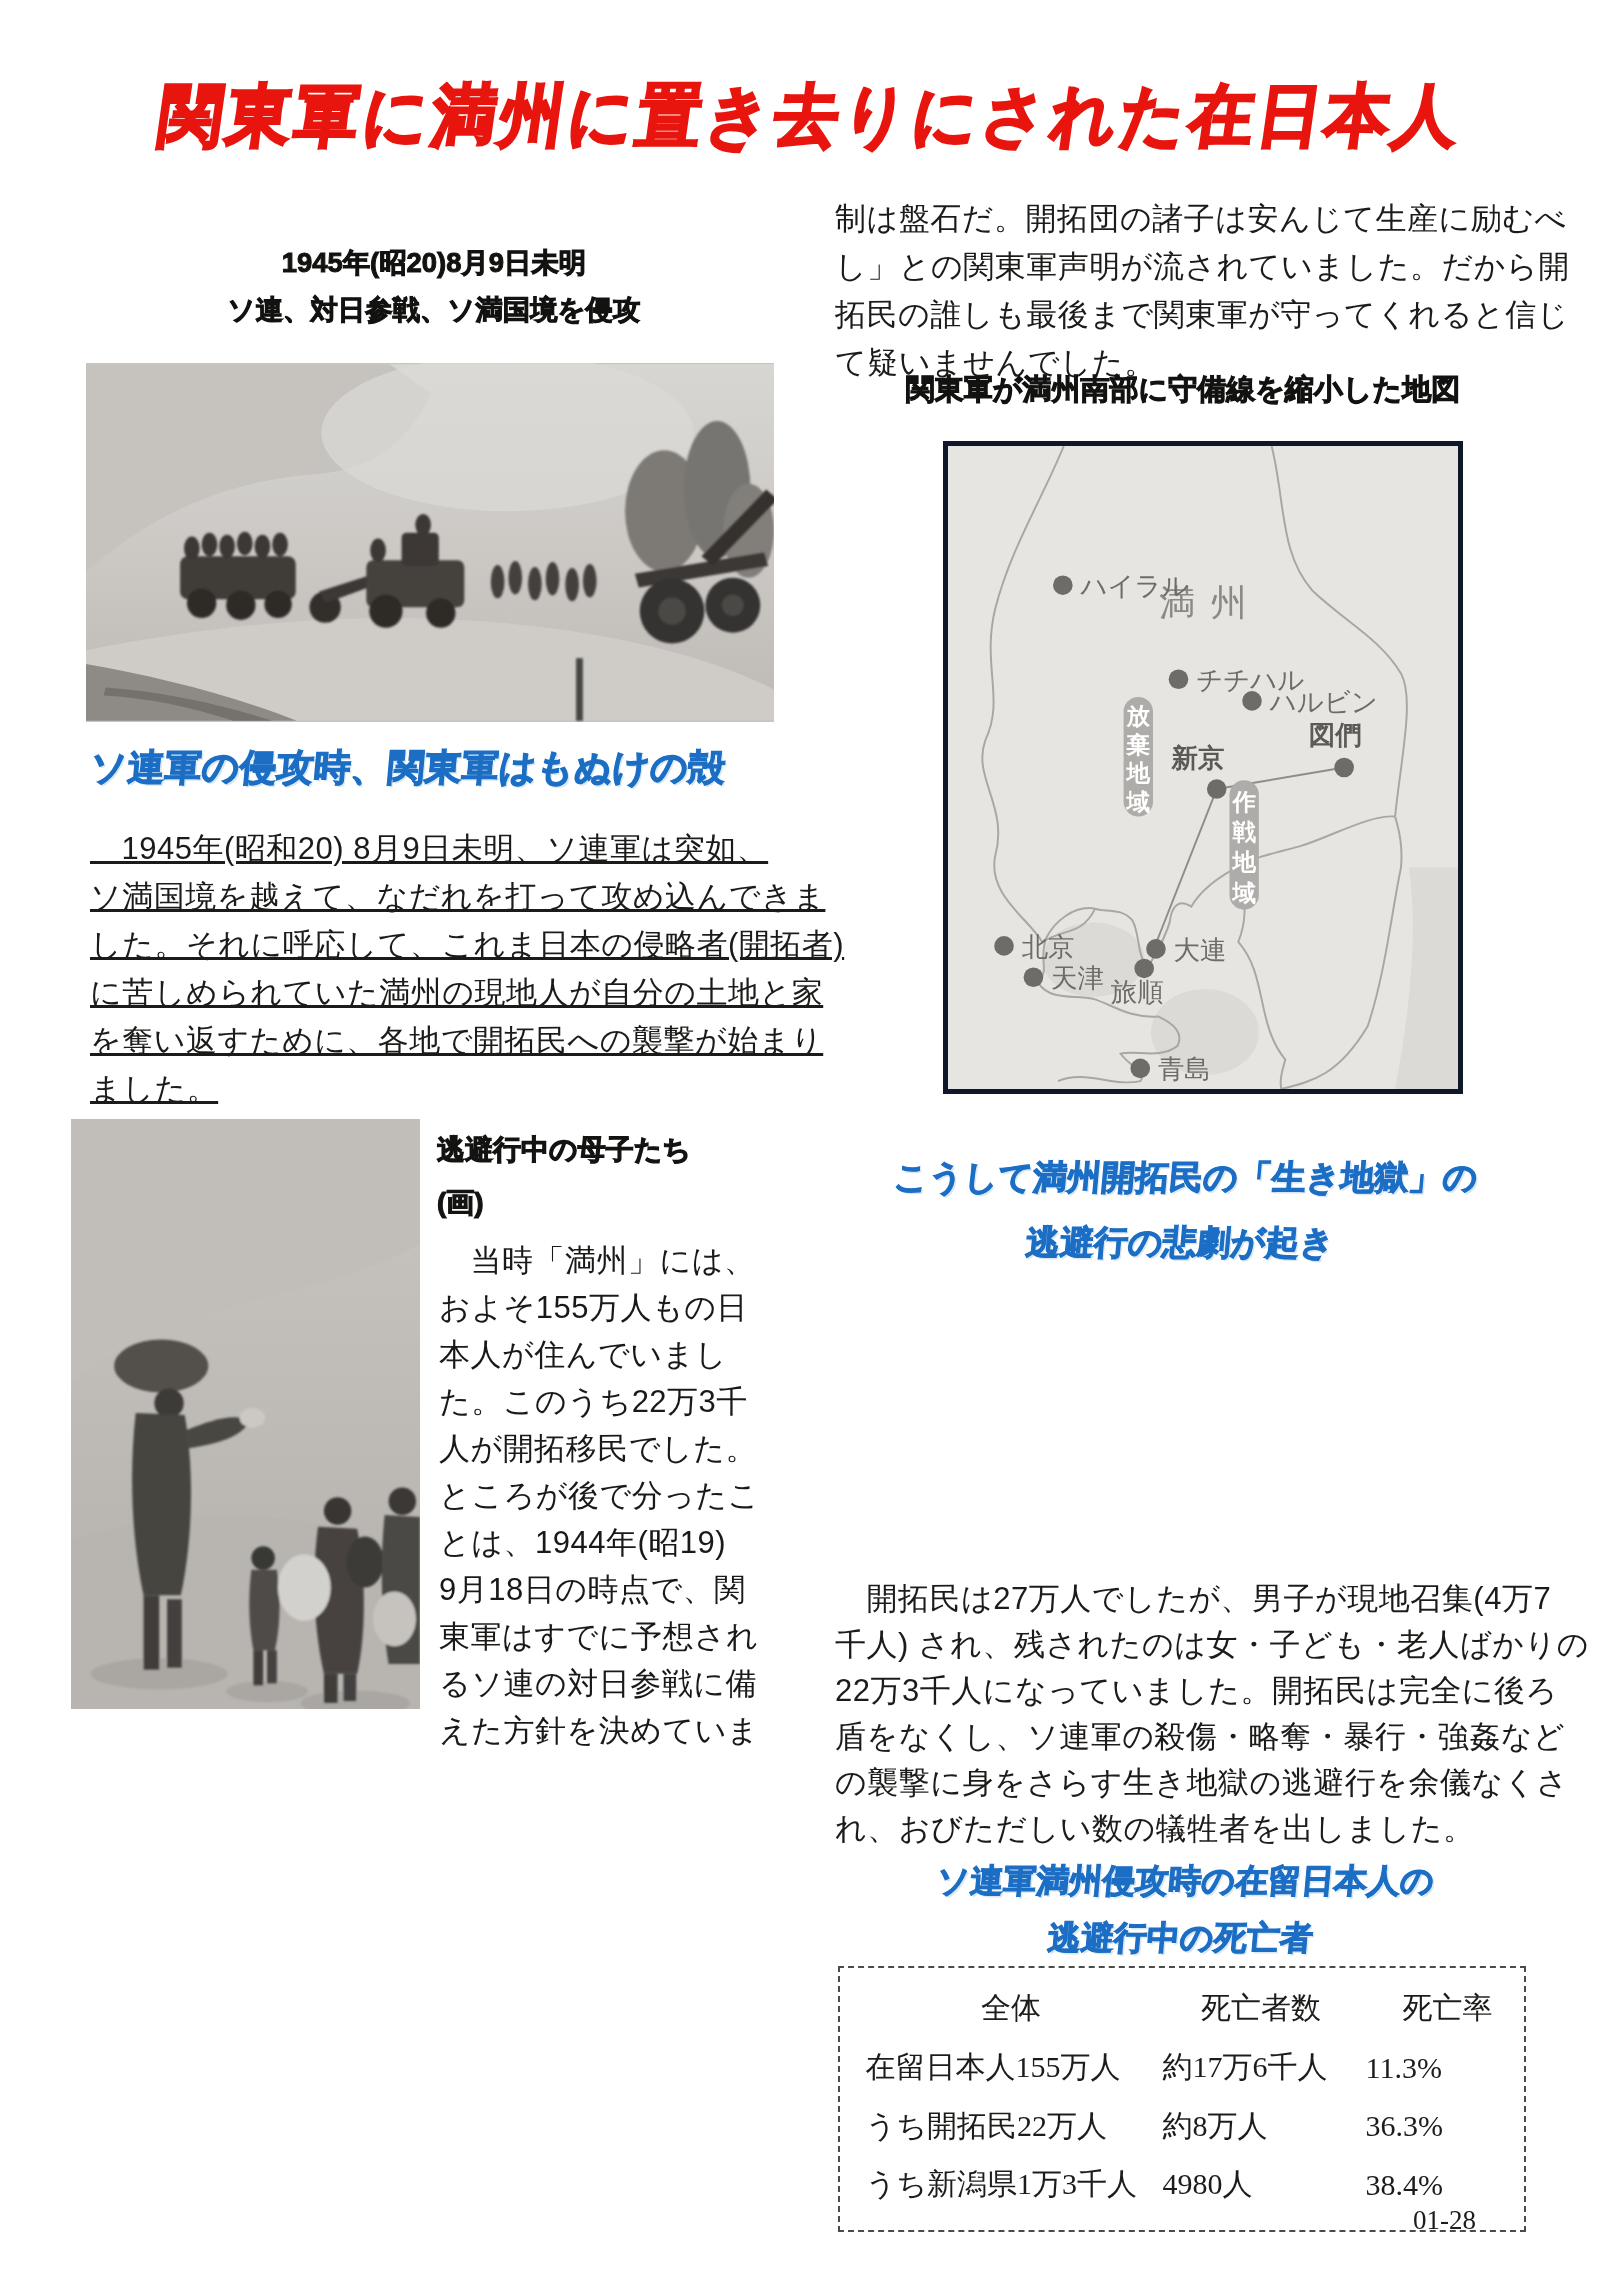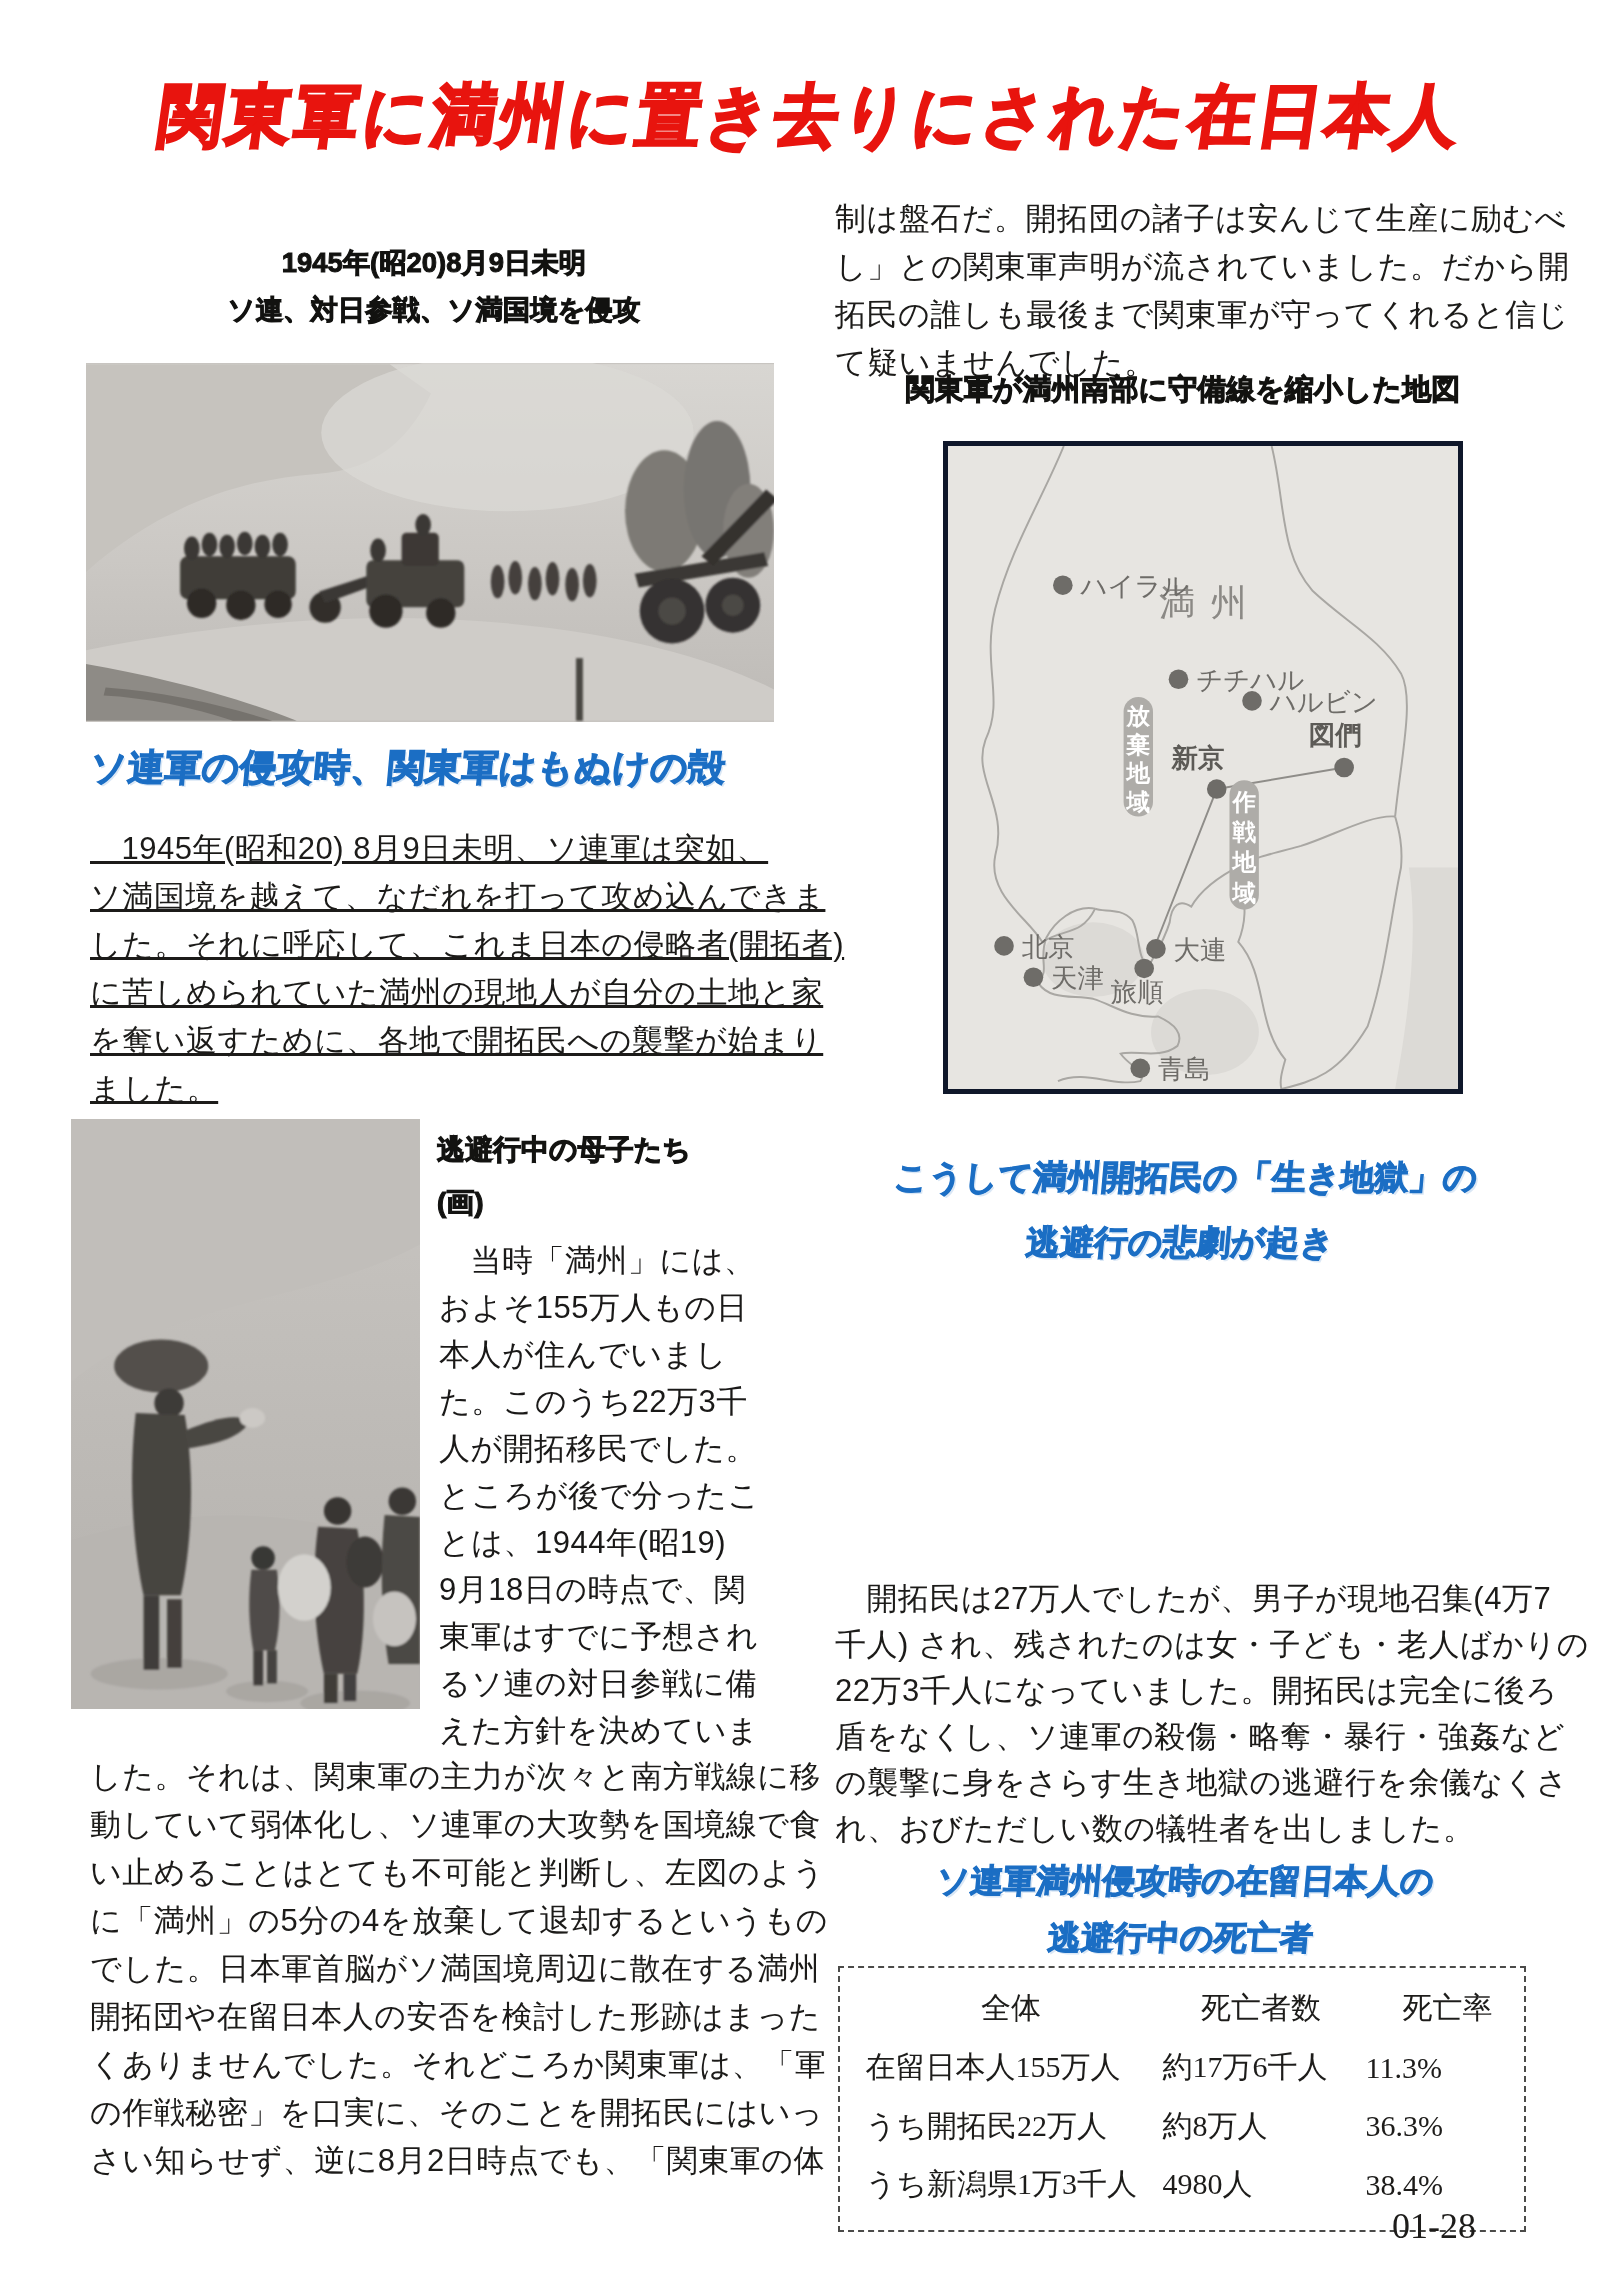--- a/index.html
+++ b/index.html
@@ -55,21 +55,21 @@
   .table-box table{width:100%;border-collapse:collapse;font-size:30px;color:#1d1c1a;}
   .table-box th{font-weight:normal;text-align:center;padding:11.8px 0 9.8px 0;}
   .table-box th:nth-child(3){text-align:right;padding-right:5.9px;font-family:Liberation Serif, serif;}
   .table-box td{padding:8.8px 0;}
   .table-box td:nth-child(1){text-align:left;width:46%;}
   .table-box td:nth-child(2){text-align:left;width:33%;padding-left:5.9px;}
   .table-box td:nth-child(3){text-align:left;width:21%;padding-right:2px;}
 
   .page-number{left:835px;top:2205px;width:686px;text-align:right;padding-right:45px;
     box-sizing:border-box;font-family:"Liberation Serif","DejaVu Serif",serif;
-    font-size:36px;color:#1d1c1a;}
+    font-size:27px;color:#1d1c1a;}
 
   .map-city-label{font-size:27px;fill:#6e6c68;}
   .map-city-label.strong{fill:#5c5a56;font-weight:bold;}
   .map-region-label{font-size:37px;fill:#8b8985;letter-spacing:16px;}
   .map-capsule-text{font-size:24px;fill:#ffffff;font-weight:bold;}
 </style>
 </head>
 <body>
 
 <div class="page">
@@ -197,29 +197,20 @@
 およそ155万人もの日
 本人が住んでいまし
 た。このうち22万3千
 人が開拓移民でした。
 ところが後で分ったこ
 とは、1944年(昭19)
 9月18日の時点で、関
 東軍はすでに予想され
 るソ連の対日参戦に備
 えた方針を決めていま</div>
-  <div class="abs body p-left2">した。それは、関東軍の主力が次々と南方戦線に移
-動していて弱体化し、ソ連軍の大攻勢を国境線で食
-い止めることはとても不可能と判断し、左図のよう
-に「満州」の5分の4を放棄して退却するというもの
-でした。日本軍首脳がソ満国境周辺に散在する満州
-開拓団や在留日本人の安否を検討した形跡はまった
-くありませんでした。それどころか関東軍は、「軍
-の作戦秘密」を口実に、そのことを開拓民にはいっ
-さい知らせず、逆に8月2日時点でも、「関東軍の体</div>
 
   <div class="abs body p-right1">制は盤石だ。開拓団の諸子は安んじて生産に励むべ
 し」との関東軍声明が流されていました。だから開
 拓民の誰しも最後まで関東軍が守ってくれると信じ
 て疑いませんでした。</div>
 
   <div class="abs map-heading">関東軍が満州南部に守備線を縮小した地図</div>
 
   <div class="abs map-box">
     <svg viewBox="0 0 520 656">

